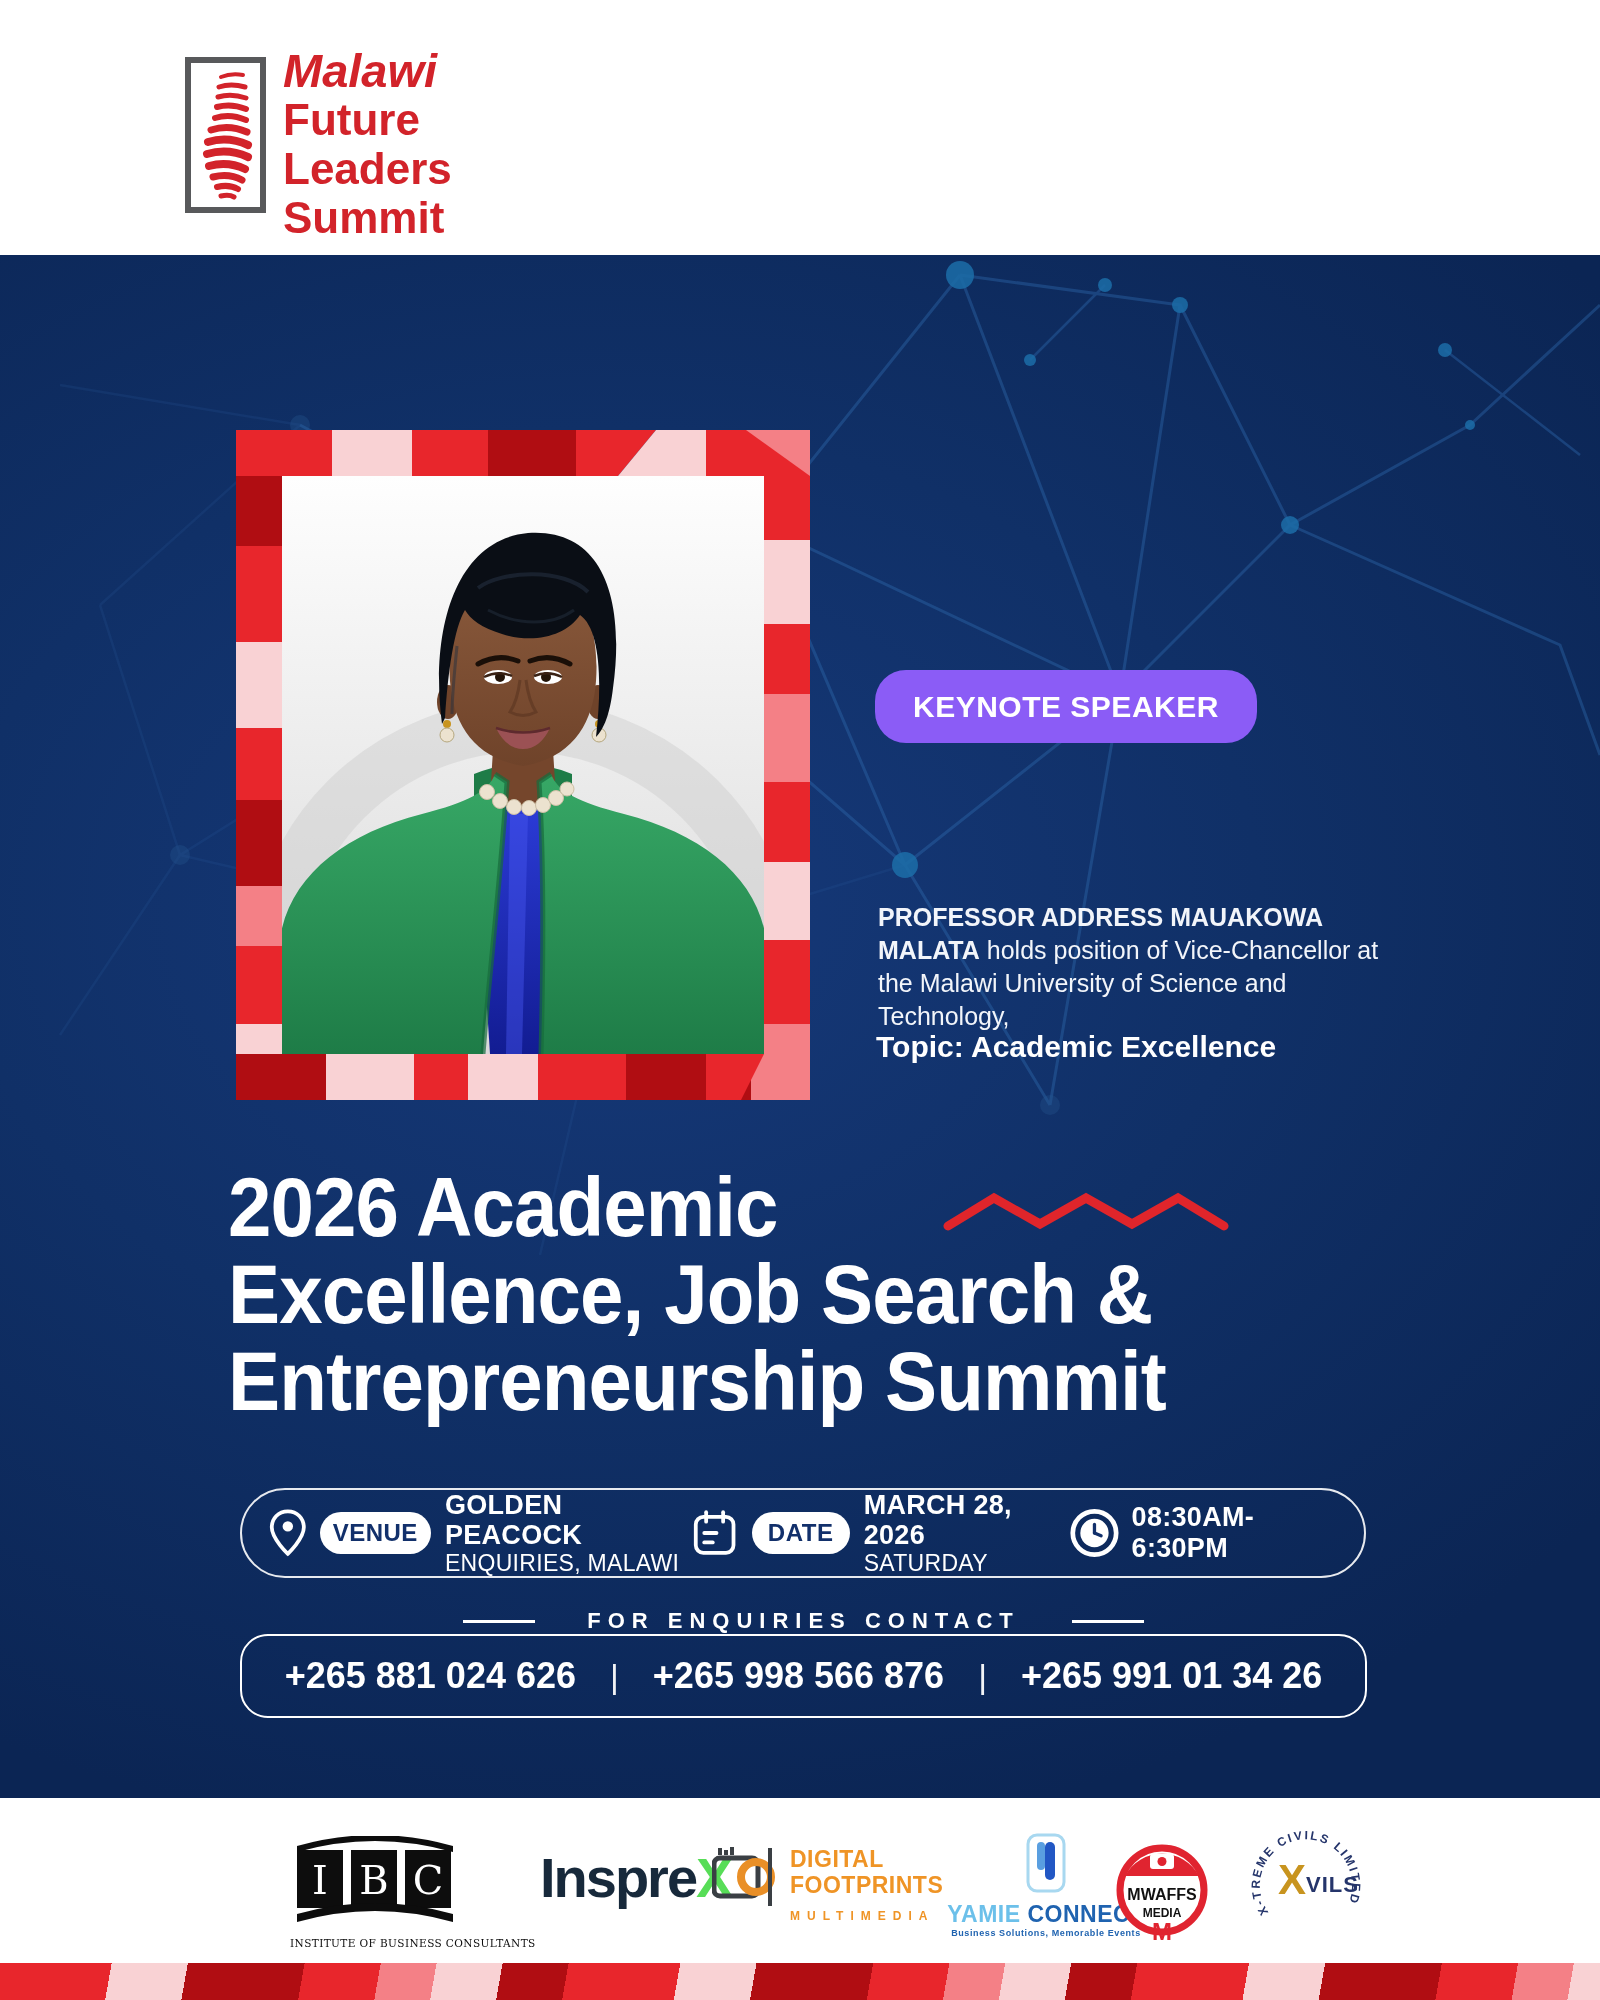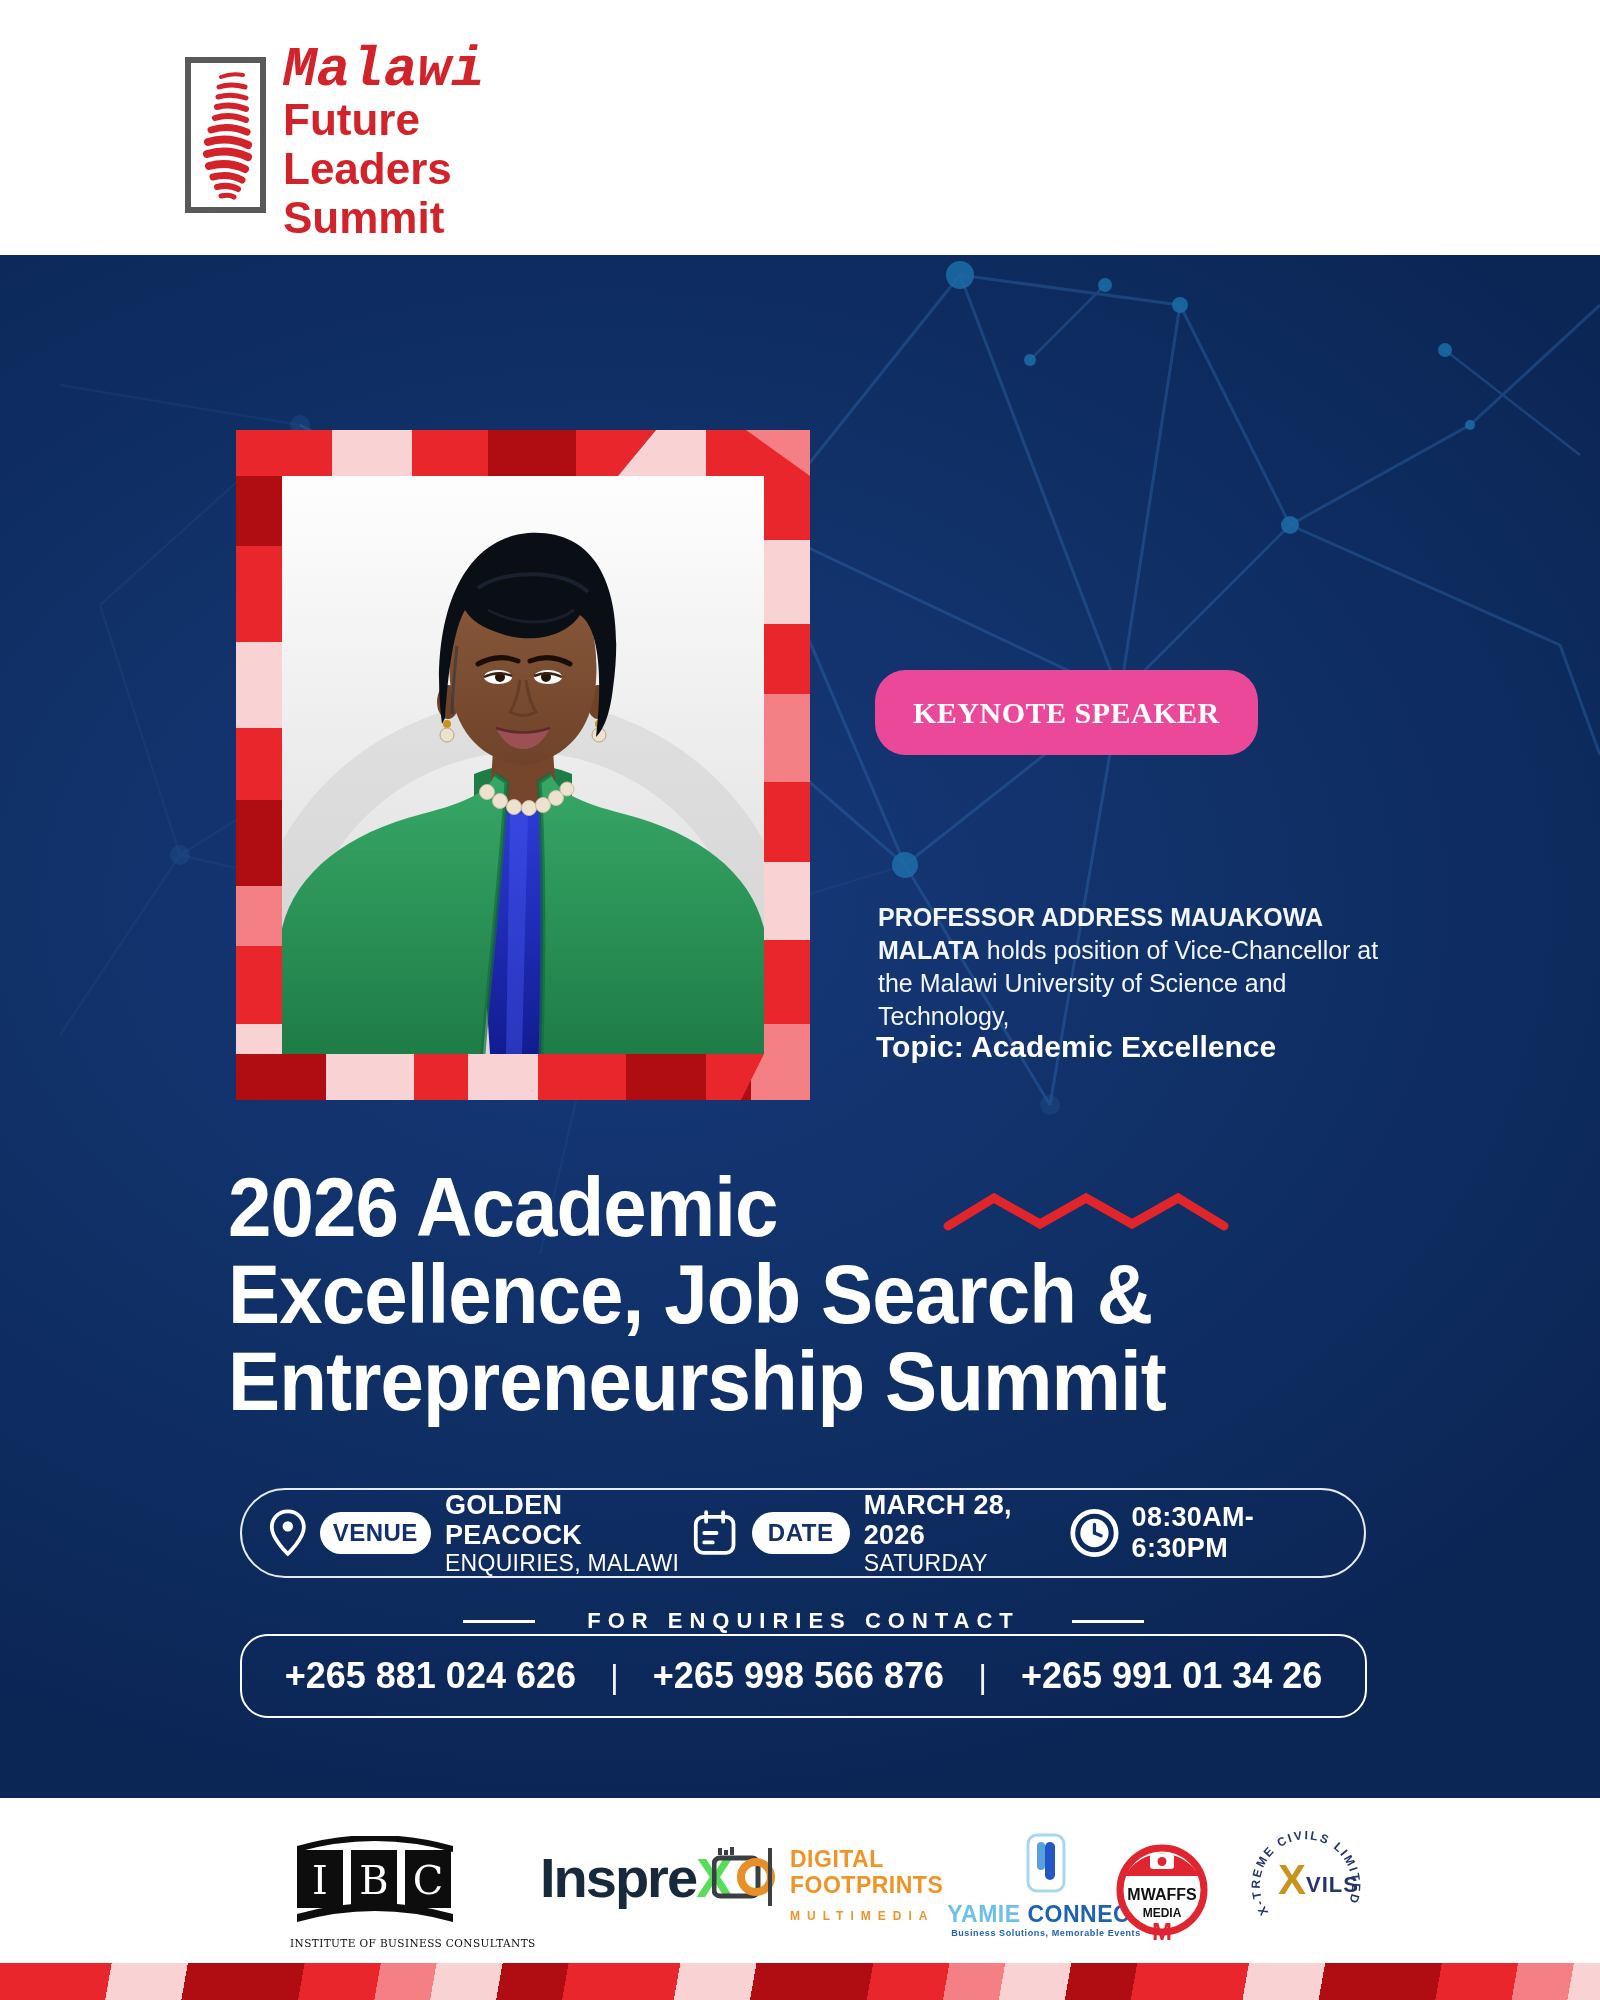--- a/index.html
+++ b/index.html
@@ -7,37 +7,37 @@
     position:relative;width:1600px;height:2000px;overflow:hidden;
     background:#ffffff;font-family:"Liberation Sans",sans-serif;
     -webkit-font-smoothing:antialiased;
   }
   .abs{position:absolute;}
 
   
   .logo-box{left:185px;top:57px;width:81px;height:156px;background:#fff;
     border:6px solid #58595b;box-sizing:border-box;}
   .logo-text{left:283px;top:46px;color:#d2232a;line-height:49px;}
-  .logo-script{font-family:Liberation Mono, monospace;font-style:italic;font-weight:700;font-size:56px;}
+  .logo-script{font-family:Liberation Sans, sans-serif;font-style:italic;font-weight:700;font-size:47px;}
   .logo-line{font-size:44px;font-weight:700;letter-spacing:0;}
 
   
   .panel{left:0;top:255px;width:1600px;height:1543px;
     background:radial-gradient(1300px 950px at 38% 42%, #16397a 0%, #103067 50%, #0b2554 100%);}
   .network{left:0;top:255px;width:1600px;height:1100px;pointer-events:none;}
 
   
   .photo-frame{left:236px;top:430px;width:574px;height:670px;}
   .photo-inner{position:absolute;left:46px;top:46px;width:482px;height:578px;background:#fff;overflow:hidden;}
   .photo-inner svg{display:block;width:100%;height:100%;}
 
   
-  .keynote-badge{left:875px;top:670px;height:61px;padding:12px 38px;background:#ec4899;
+  .keynote-badge{left:875px;top:670px;height:61px;padding:6px 38px;background:#8b5cf6;
     border-radius:31px;display:flex;align-items:center;justify-content:center;
-    color:#fff;font-size:30px;font-weight:700;letter-spacing:.5px;font-family:Liberation Serif, serif;}
+    color:#fff;font-size:30px;font-weight:700;letter-spacing:.5px;}
   .speaker-name{left:876px;top:756px;width:580px;color:#fff;font-size:31px;line-height:41px;font-weight:400;}
   .speaker-name b{font-weight:700;}
   .speaker-bio{left:878px;top:876px;width:532px;color:#f2f5fa;font-size:25px;line-height:33px;}
   .speaker-bio b{font-weight:700;}
   .speaker-topic{left:876px;top:1030px;color:#fff;font-size:30px;font-weight:700;}
 
   
   .main-title{left:228px;top:1164px;width:1300px;color:#fff;font-weight:700;
     font-size:84px;line-height:87px;transform:scaleX(.93);transform-origin:left top;letter-spacing:-1px;}
   .zigzag{left:942px;top:1182px;}

